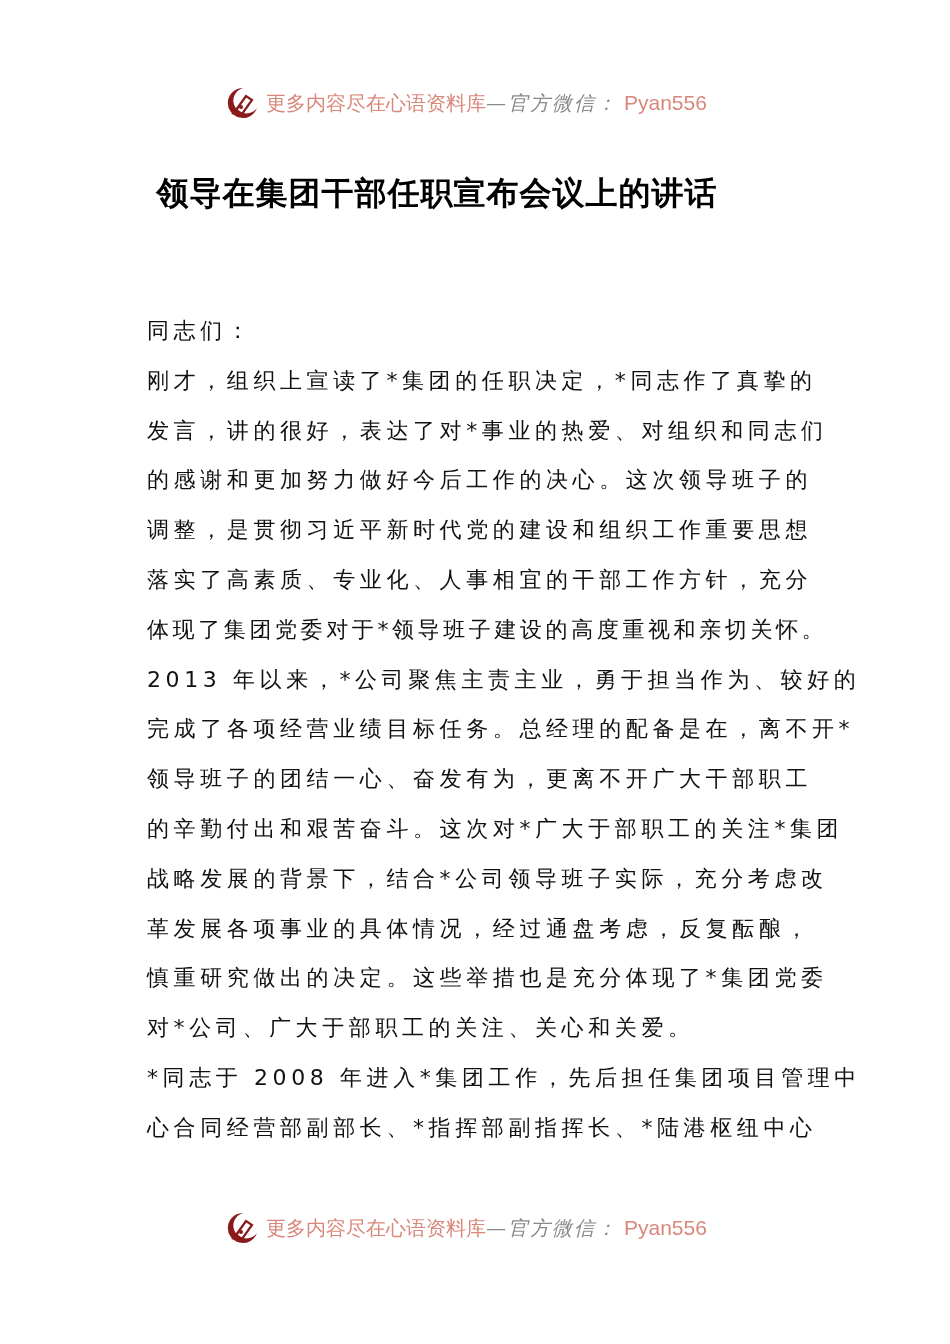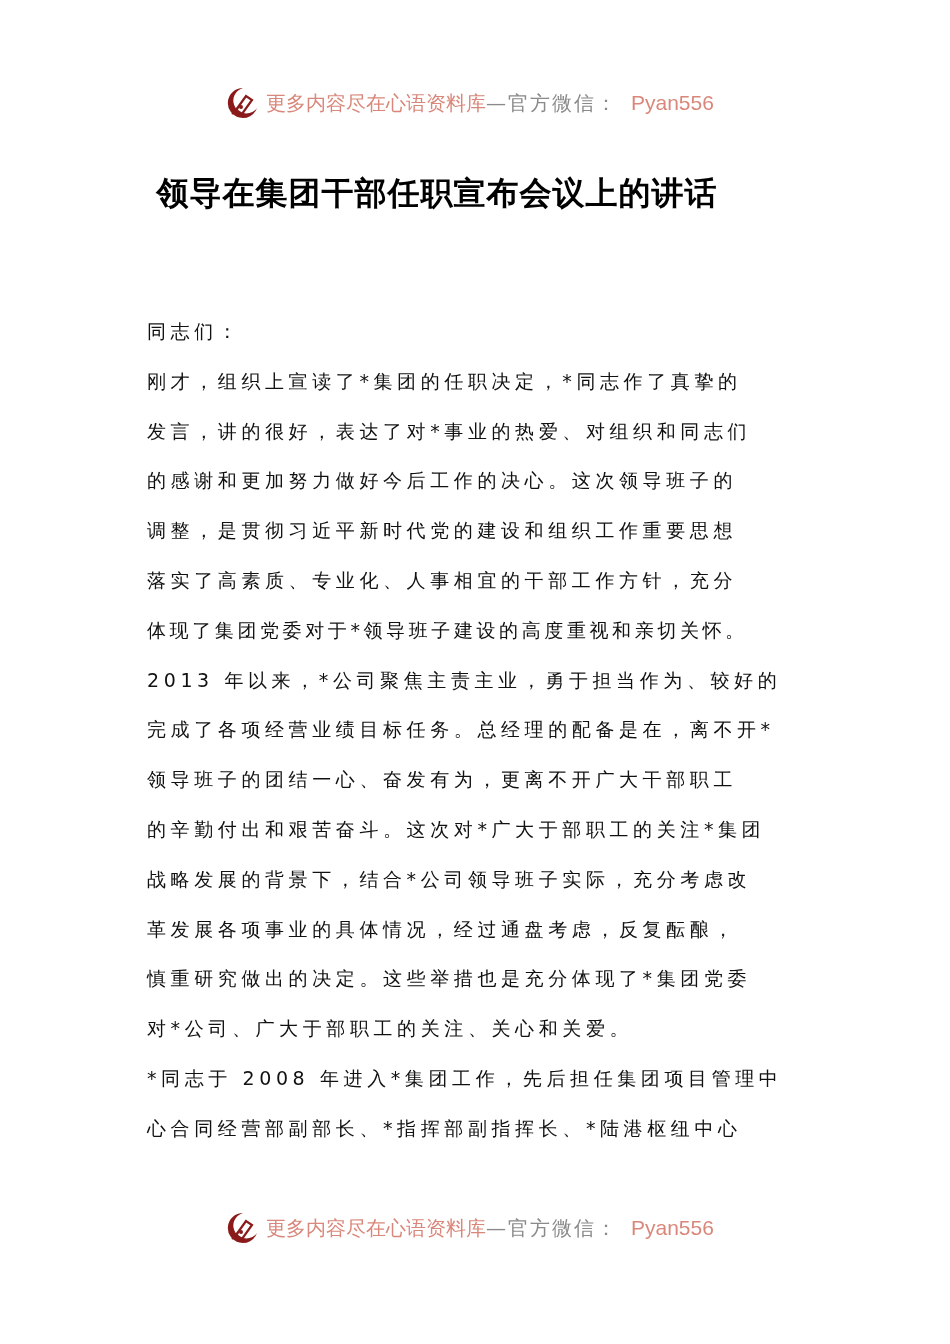--- a/index.html
+++ b/index.html
@@ -3,27 +3,27 @@
 <meta charset="utf-8">
 <style>
   html, body { margin: 0; padding: 0; background: #ffffff; }
   body { width: 950px; height: 1344px; position: relative; overflow: hidden;
          font-family: "DejaVu Sans", "Liberation Sans", sans-serif; color: #111; }
   .watermark { position: absolute; left: 226px; height: 40px; display: flex; align-items: center; }
   .watermark.top { top: 83px; }
   .watermark.bottom { top: 1208px; }
   .wm-logo { width: 34px; height: 34px; margin-right: 6px; }
   .wm-text1 { color: #d9877a; font-family: Liberation Serif, serif; font-size: 20px; letter-spacing: 0px; }
-  .wm-text2 { color: #8a8a8a; font-family: "DejaVu Serif", "Liberation Serif", serif; font-size: 20px; letter-spacing: 2px; }
-  .wm-text3 { color: #d9877a; font-family: "Liberation Sans", sans-serif; font-size: 21px; margin-left: 13px; }
+  .wm-text2 { color: #8a8a8a; font-family: "DejaVu Serif", "Liberation Serif", serif; font-size: 20px; letter-spacing: 2px; font-style: italic; }
+  .wm-text3 { color: #d9877a; font-family: "Liberation Sans", sans-serif; font-size: 21px; margin-left: 6px; }
   .title { position: absolute; top: 172px; left: 0; width: 874px; text-align: center;
            font-size: 32px; font-weight: bold; letter-spacing: 1px; color: #000;
            font-family: "DejaVu Sans", sans-serif; }
   .body-text { position: absolute; top: 310px; left: 147px; width: 660px; }
-  .line { height: 49.8px; line-height: 42px; font-size: 19px; white-space: nowrap;
+  .line { height: 49.8px; line-height: 42px; font-size: 22px; white-space: nowrap;
           letter-spacing: 4.6px; color: #111; }
   .line.tight { letter-spacing: 3.6px; }
 </style>
 </head>
 <body>
 
 <div class="watermark top">
   <svg class="wm-logo" viewBox="0 0 34 34">
     <path d="M17 2 A15 15 0 1 0 31 22 A13 13 0 1 1 17 2 Z" fill="#8b1a1a"></path>
     <path d="M10 24 L20 10 L26 14 L16 28 Z" fill="none" stroke="#8b1a1a" stroke-width="2.2"></path>

